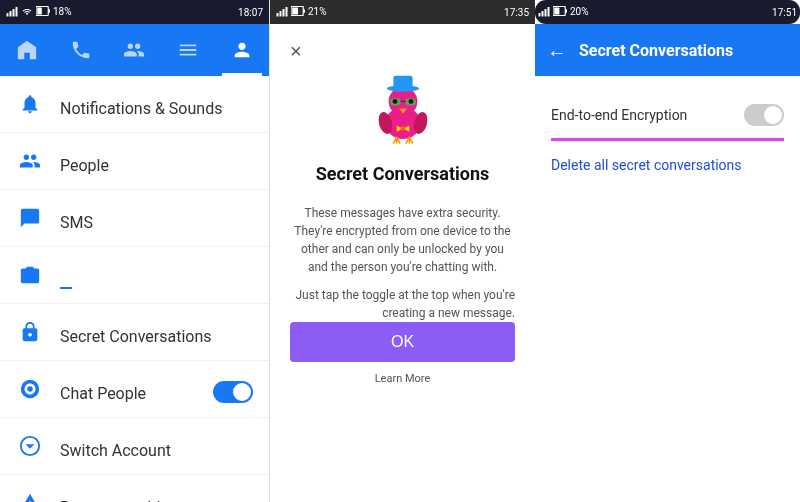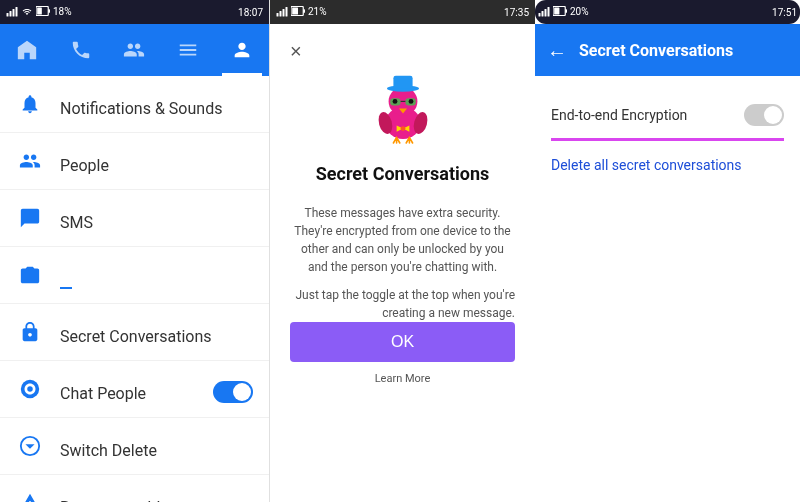--- a/index.html
+++ b/index.html
@@ -412,21 +412,21 @@
         <div class="toggle-on"></div>
       </div>
     </div>
     <div class="settings-item">
       <div class="item-icon">
         <svg width="22" height="22" viewBox="0 0 24 24" fill="#1877f2">
             <path d="M7 10l5 5 5-5z"></path>
             <circle cx="12" cy="12" r="10" stroke="#1877f2" stroke-width="2" fill="none"></circle>
           </svg>
       </div>
-      <span class="item-label">Switch Delete</span>
+      <span class="item-label">Switch Account</span>
     </div>
     <div class="settings-item">
       <div class="item-icon">
         <svg width="22" height="22" viewBox="0 0 24 24" fill="#1877f2">
             <path d="M1 21h22L12 2 1 21zm12-3h-2v-2h2v2zm0-4h-2v-4h2v4z"></path>
           </svg>
       </div>
       <span class="item-label">Report a problem</span>
     </div>
   </div>

